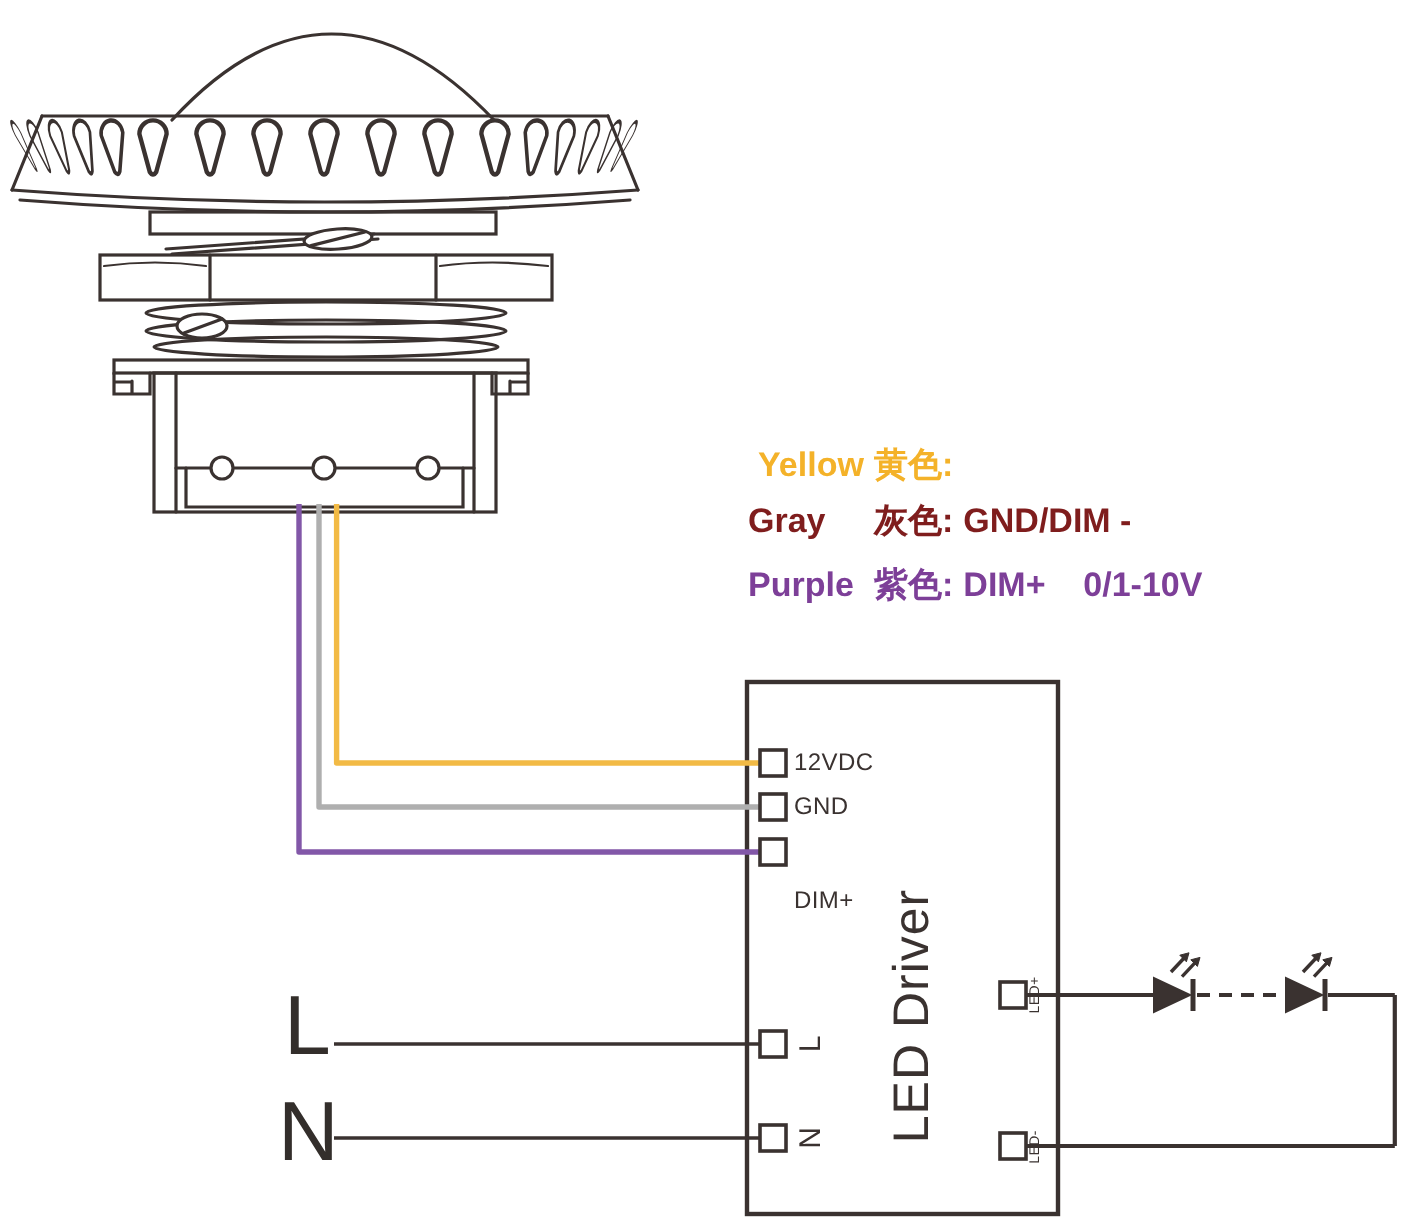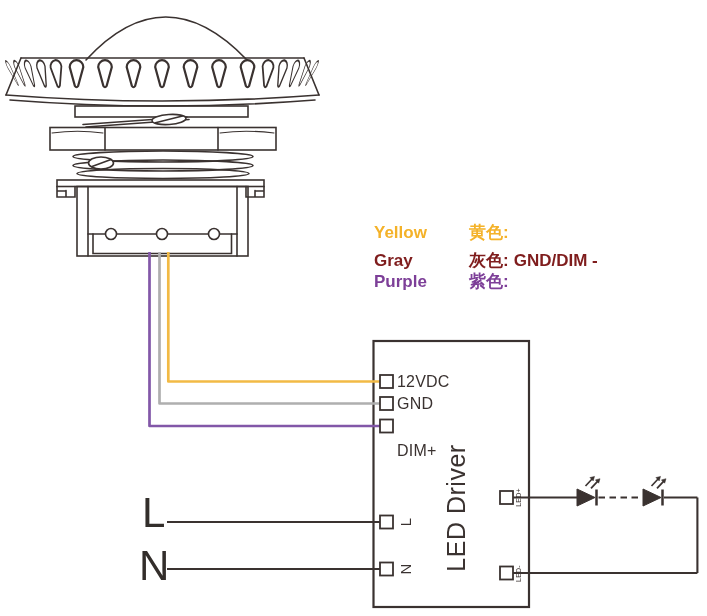--- a/index.html
+++ b/index.html
@@ -4,29 +4,29 @@
 <style>
   html,body{margin:0;padding:0;}
   body{width:707px;height:616px;background:#ffffff;position:relative;overflow:hidden;
        font-family:"Liberation Sans", sans-serif;}
   .canvas{position:absolute;inset:0;width:707px;height:616px;}
   svg.layer{position:absolute;left:0;top:0;}
   
   .legend-row{position:absolute;left:374px;height:19px;line-height:19px;
               font-size:17px;font-weight:bold;white-space:pre;display:flex;}
   .legend-word{display:inline-block;width:63px;}
-  .legend-zh{display:inline-block;margin-right:5px;margin-left:32px;}
+  .legend-zh{display:inline-block;margin-right:5px;}
   .c-yellow{color:#F4B229;}
   .c-gray{color:#7f1d1d;}
   .c-purple{color:#7D3F98;}
   
   .mains-letter{position:absolute;font-size:42px;line-height:42px;color:#332E2B;}
   
   .term-label{position:absolute;left:397px;height:13px;line-height:13px;
-              font-size:16px;color:#3A3230;letter-spacing:0.2px;}
+              font-size:12px;color:#3A3230;letter-spacing:0.2px;}
   
   .vlabel{position:absolute;display:flex;align-items:center;justify-content:center;
           transform:rotate(-90deg);color:#3A3230;}
   .vlabel.small{width:30px;height:16px;font-size:15px;}
   .vlabel.tiny{width:26px;height:9px;font-size:7px;letter-spacing:0.2px;}
   .vlabel.title{width:150px;height:30px;font-size:25px;letter-spacing:0.5px;}
 </style>
 </head>
 <body>
 
@@ -140,28 +140,28 @@
         <rect x="380" y="397" width="13" height="13"></rect>
         <rect x="380" y="419.5" width="13" height="13"></rect>
         <rect x="380" y="515.5" width="13" height="13"></rect>
         <rect x="380" y="562.5" width="13" height="13"></rect>
         <rect x="500" y="491" width="13" height="13"></rect>
         <rect x="500" y="566.5" width="13" height="13"></rect>
       </g>
   </svg>
 
   <div>
-    <div class="legend-row c-yellow" style="top:223px;">
+    <div class="legend-row c-yellow" style="top:223px;text-align:center;">
       <span class="legend-word">Yellow</span><span class="legend-zh">黄色:</span>
     </div>
     <div class="legend-row c-gray" style="top:251px;">
       <span class="legend-word">Gray</span><span class="legend-zh">灰色:</span><span>GND/DIM -</span>
     </div>
-    <div class="legend-row c-purple" style="top:272px;align-items:center;">
-      <span class="legend-word">Purple</span><span class="legend-zh">紫色:</span>
+    <div class="legend-row c-purple" style="top:283px;align-items:center;">
+      <span class="legend-word">Purple</span><span class="legend-zh">紫色:</span><span>DIM+    0/1-10V</span>
     </div>
   </div>
 
   <div class="mains-letter" style="left:142px;top:492px;">L</div>
   <div class="mains-letter" style="left:139px;top:545px;">N</div>
 
   <div class="term-label" style="top:375px;">12VDC</div>
   <div class="term-label" style="top:397px;">GND</div>
   <div class="term-label" style="top:444px;">DIM+</div>
 

